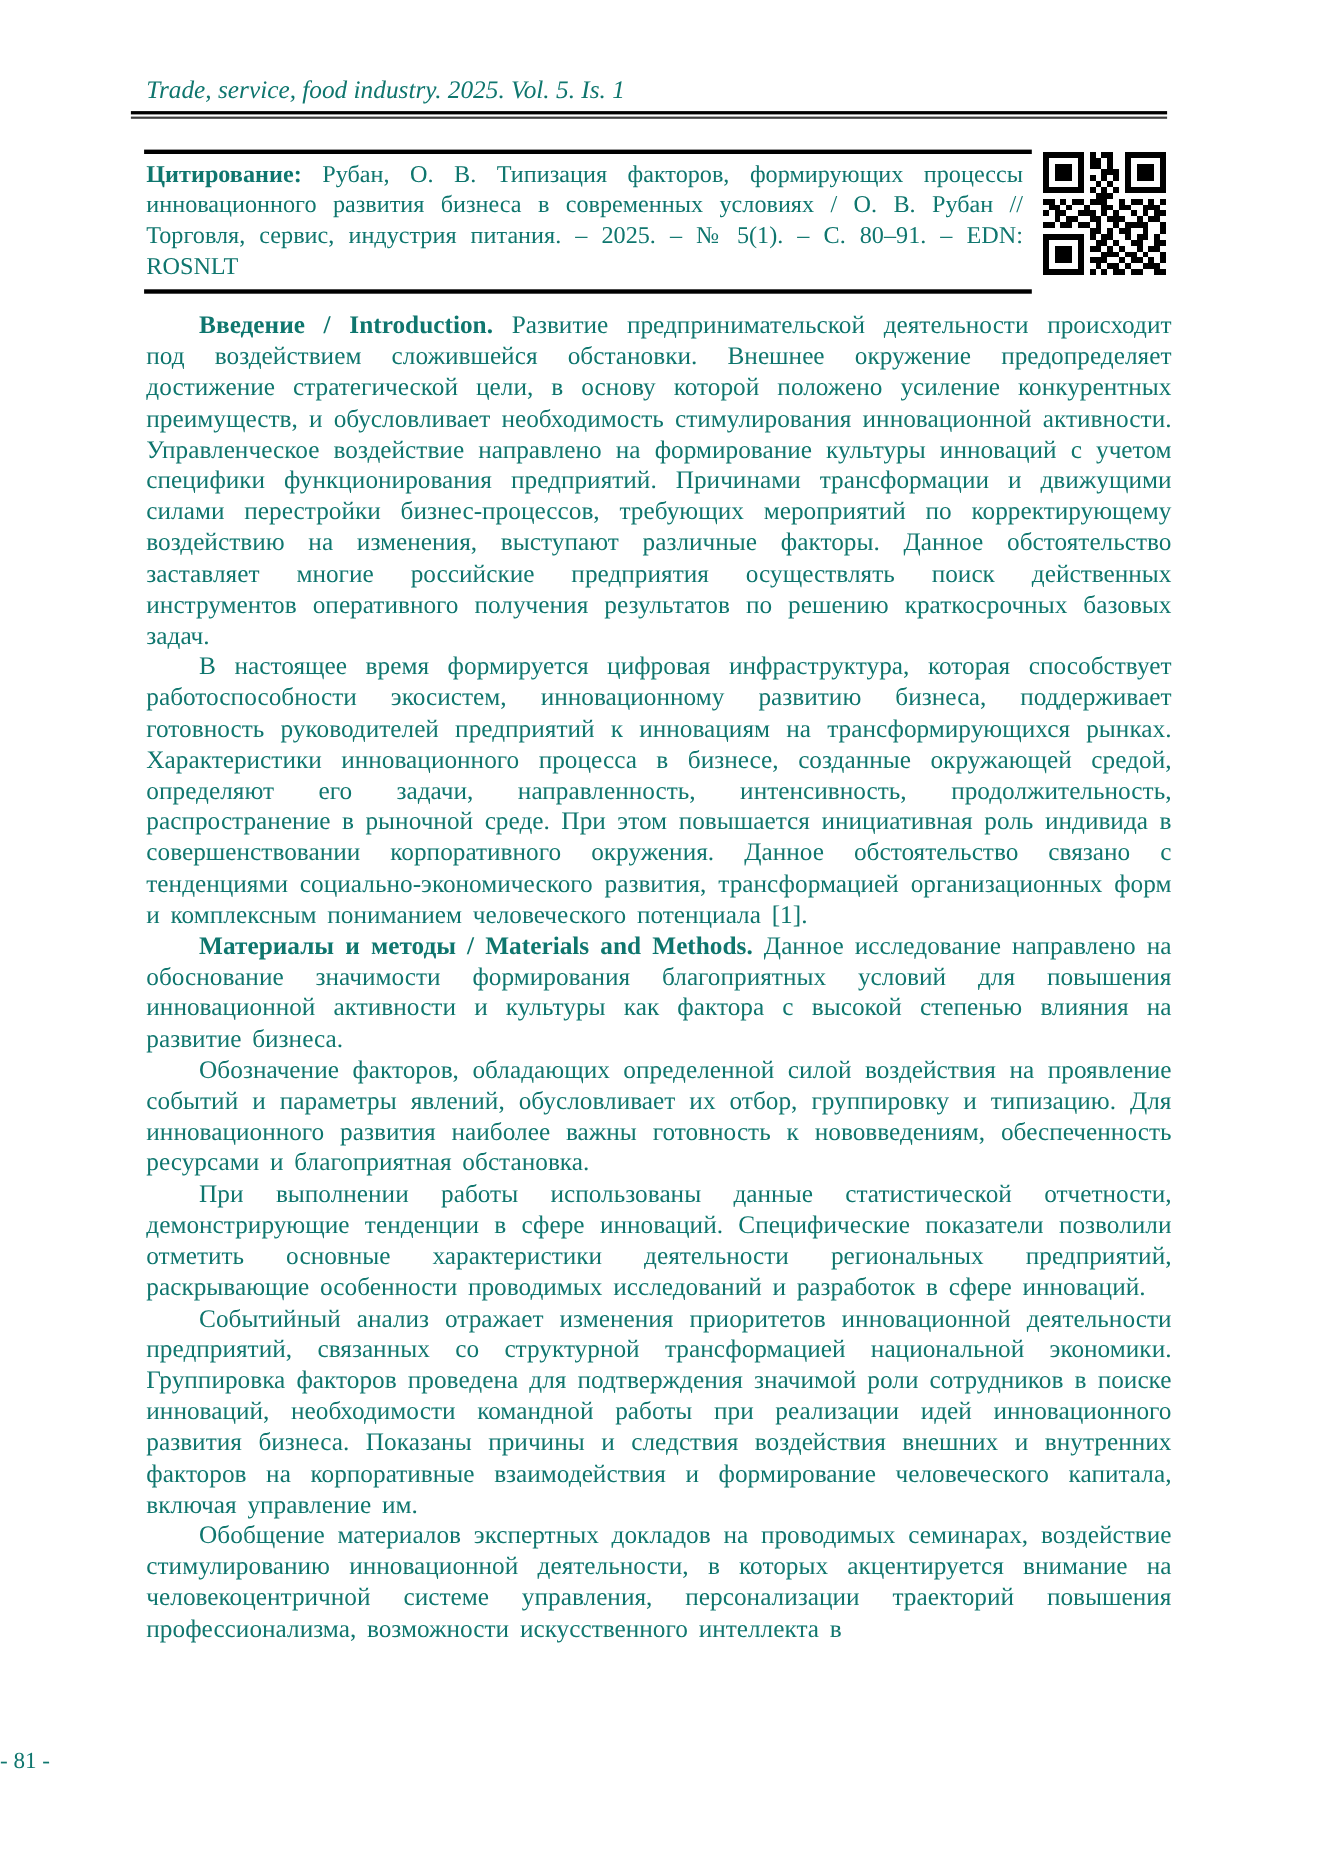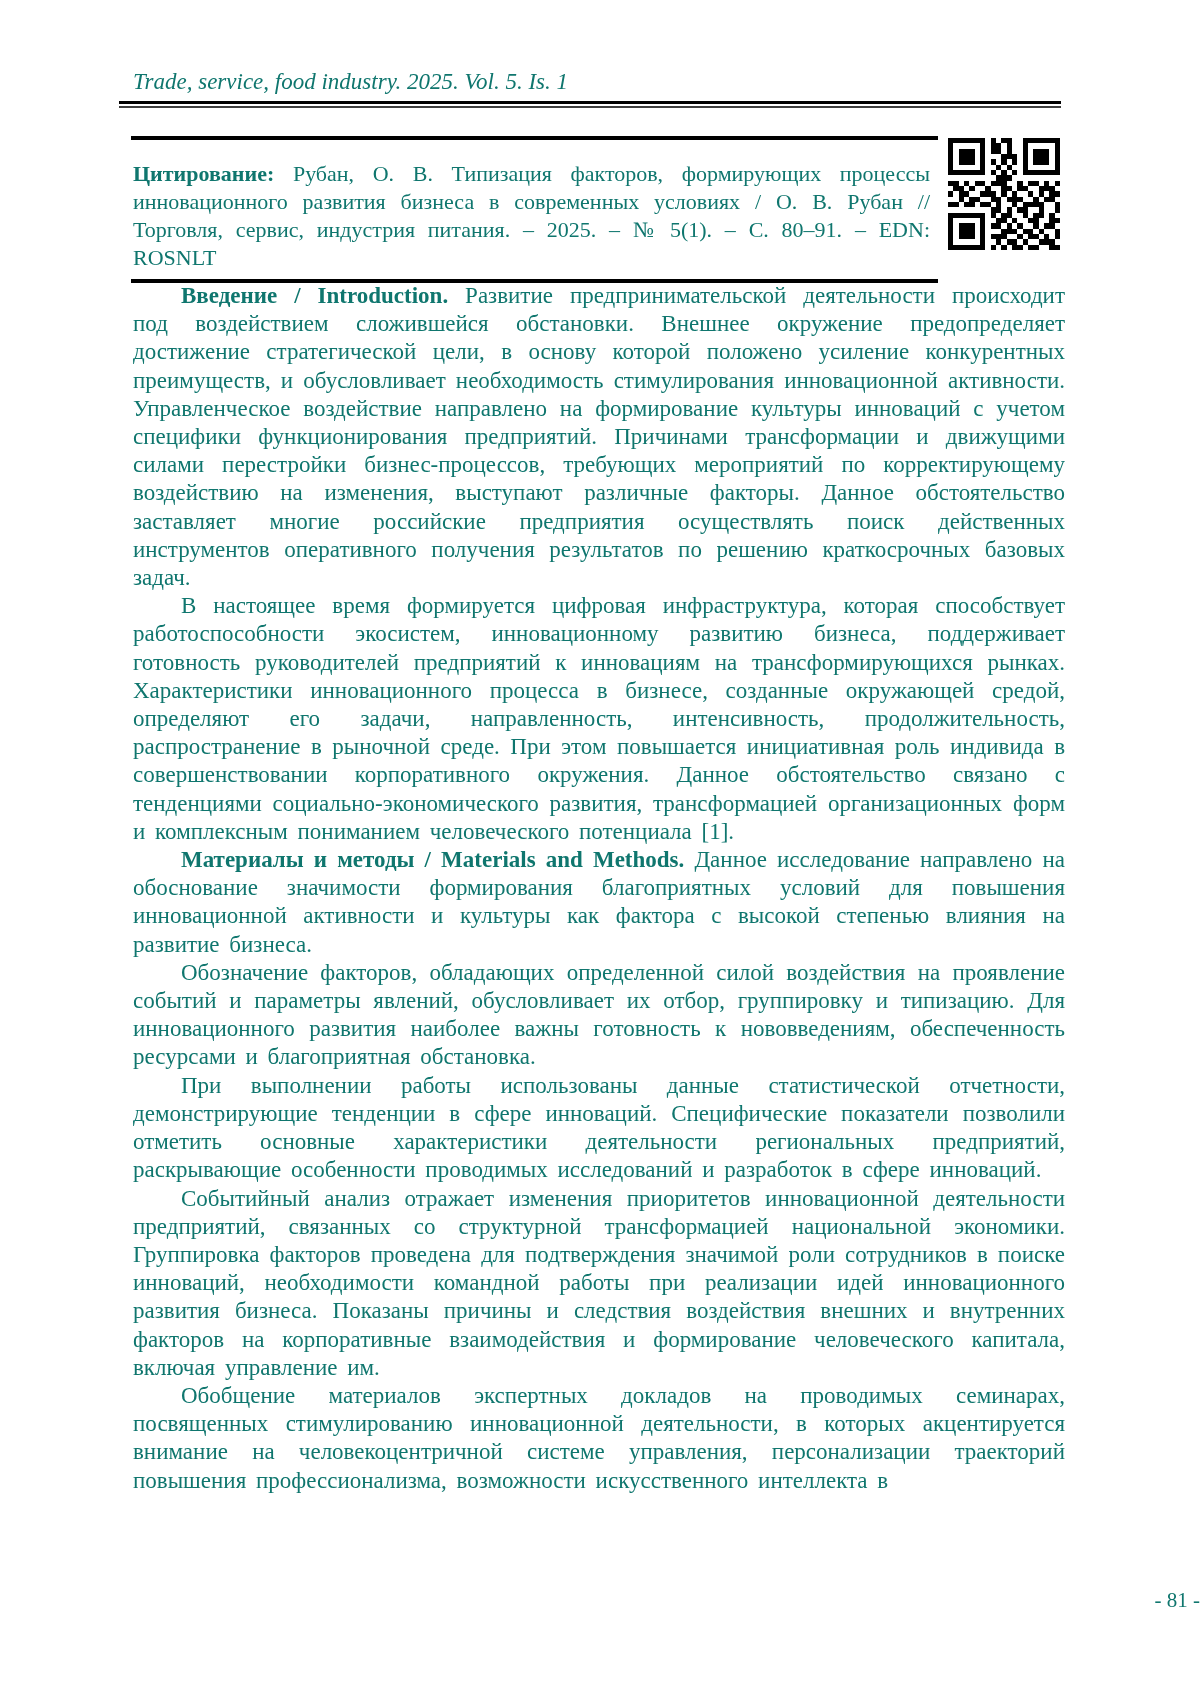--- a/index.html
+++ b/index.html
@@ -39,21 +39,21 @@
   }
   
   .citation-box {
     position: absolute;
     top: 136px;
     left: 131px;
     width: 807px;
     box-sizing: border-box;
     border-top: 4px solid #000000;
     border-bottom: 4px solid #000000;
-    padding: 20px 8px 7px 2px;
+    padding: 4px 8px 7px 2px;
     font-size: 22px;
     line-height: 28px;
     text-align: justify;
     word-spacing: 4px;
   }
   .citation-box b { font-weight: bold; }
   
   .qr {
     position: absolute;
     top: 138px;
@@ -78,21 +78,21 @@
     margin: 0;
     text-indent: 48px;
   }
   .para b { font-weight: bold; }
   
   .page-number {
     position: absolute;
     top: 1588px;
     left: 0;
     width: 100%;
-    text-align: right;
+    text-align: left;
     font-size: 21px;
   }
 </style>
 </head>
 <body>
 
 <div class="page">
 
   <div class="running-title">Trade, service, food industry. 2025. Vol. 5. Is. 1</div>
 
@@ -115,18 +115,18 @@
   <p class="para"><span class="para-text">В настоящее время формируется цифровая инфраструктура, которая способствует работоспособности экосистем, инновационному развитию бизнеса, поддерживает готовность руководителей предприятий к инновациям на трансформирующихся рынках. Характеристики инновационного процесса в бизнесе, созданные окружающей средой, определяют его задачи, направленность, интенсивность, продолжительность, распространение в рыночной среде. При этом повышается инициативная роль индивида в совершенствовании корпоративного окружения. Данное обстоятельство связано с тенденциями социально-экономического развития, трансформацией организационных форм и комплексным пониманием человеческого потенциала [1].</span></p>
 
   <p class="para"><b class="para-lead">Материалы и методы / Materials and Methods.</b><span class="para-text"> Данное исследование направлено на обоснование значимости формирования благоприятных условий для повышения инновационной активности  и культуры как фактора с высокой степенью влияния на развитие бизнеса.</span></p>
 
   <p class="para"><span class="para-text">Обозначение факторов, обладающих определенной силой воздействия на проявление событий и параметры явлений, обусловливает их отбор, группировку и типизацию. Для инновационного развития наиболее важны готовность к нововведениям, обеспеченность ресурсами и благоприятная обстановка.</span></p>
 
   <p class="para"><span class="para-text">При выполнении работы использованы данные статистической отчетности, демонстрирующие тенденции в сфере инноваций. Специфические показатели позволили отметить основные характеристики деятельности региональных предприятий, раскрывающие особенности проводимых исследований и разработок в сфере инноваций.</span></p>
 
   <p class="para"><span class="para-text">Событийный анализ отражает изменения приоритетов инновационной деятельности предприятий, связанных со структурной трансформацией национальной экономики. Группировка факторов проведена для подтверждения значимой роли сотрудников в поиске инноваций, необходимости командной работы при реализации идей инновационного развития бизнеса. Показаны причины и следствия воздействия внешних и внутренних факторов на корпоративные взаимодействия и формирование человеческого капитала, включая управление им.</span></p>
 
-  <p class="para"><span class="para-text">Обобщение материалов экспертных докладов на проводимых семинарах, посвященных стимулированию инновационной деятельности, в которых акцентируется внимание на человекоцентричной системе управления, персонализации траекторий повышения профессионализма, возможности искусственного интеллекта в</span></p>
+  <p class="para"><span class="para-text">Обобщение материалов экспертных докладов на проводимых семинарах, воздействие стимулированию инновационной деятельности, в которых акцентируется внимание на человекоцентричной системе управления, персонализации траекторий повышения профессионализма, возможности искусственного интеллекта в</span></p>
 </main>
 
   <div class="page-number">- 81 -</div>
 
 </div>
 
 </body></html>

